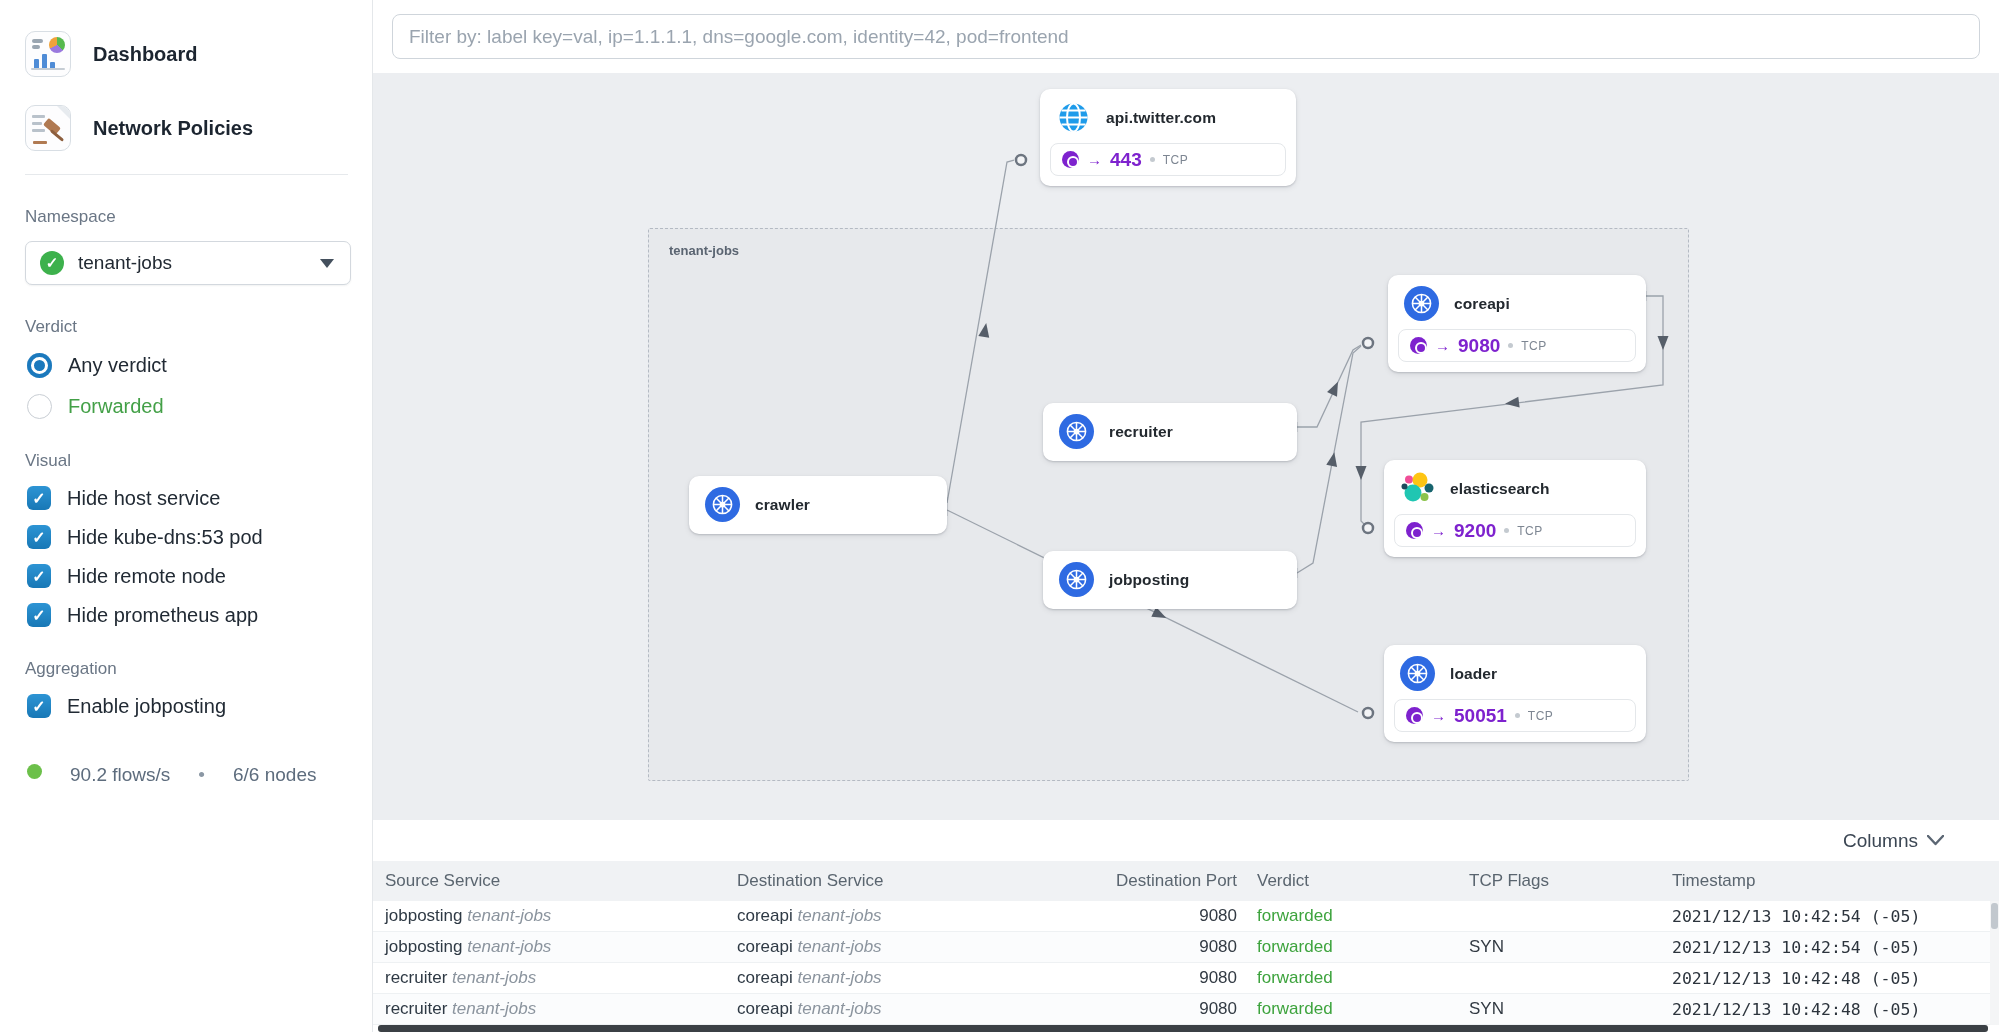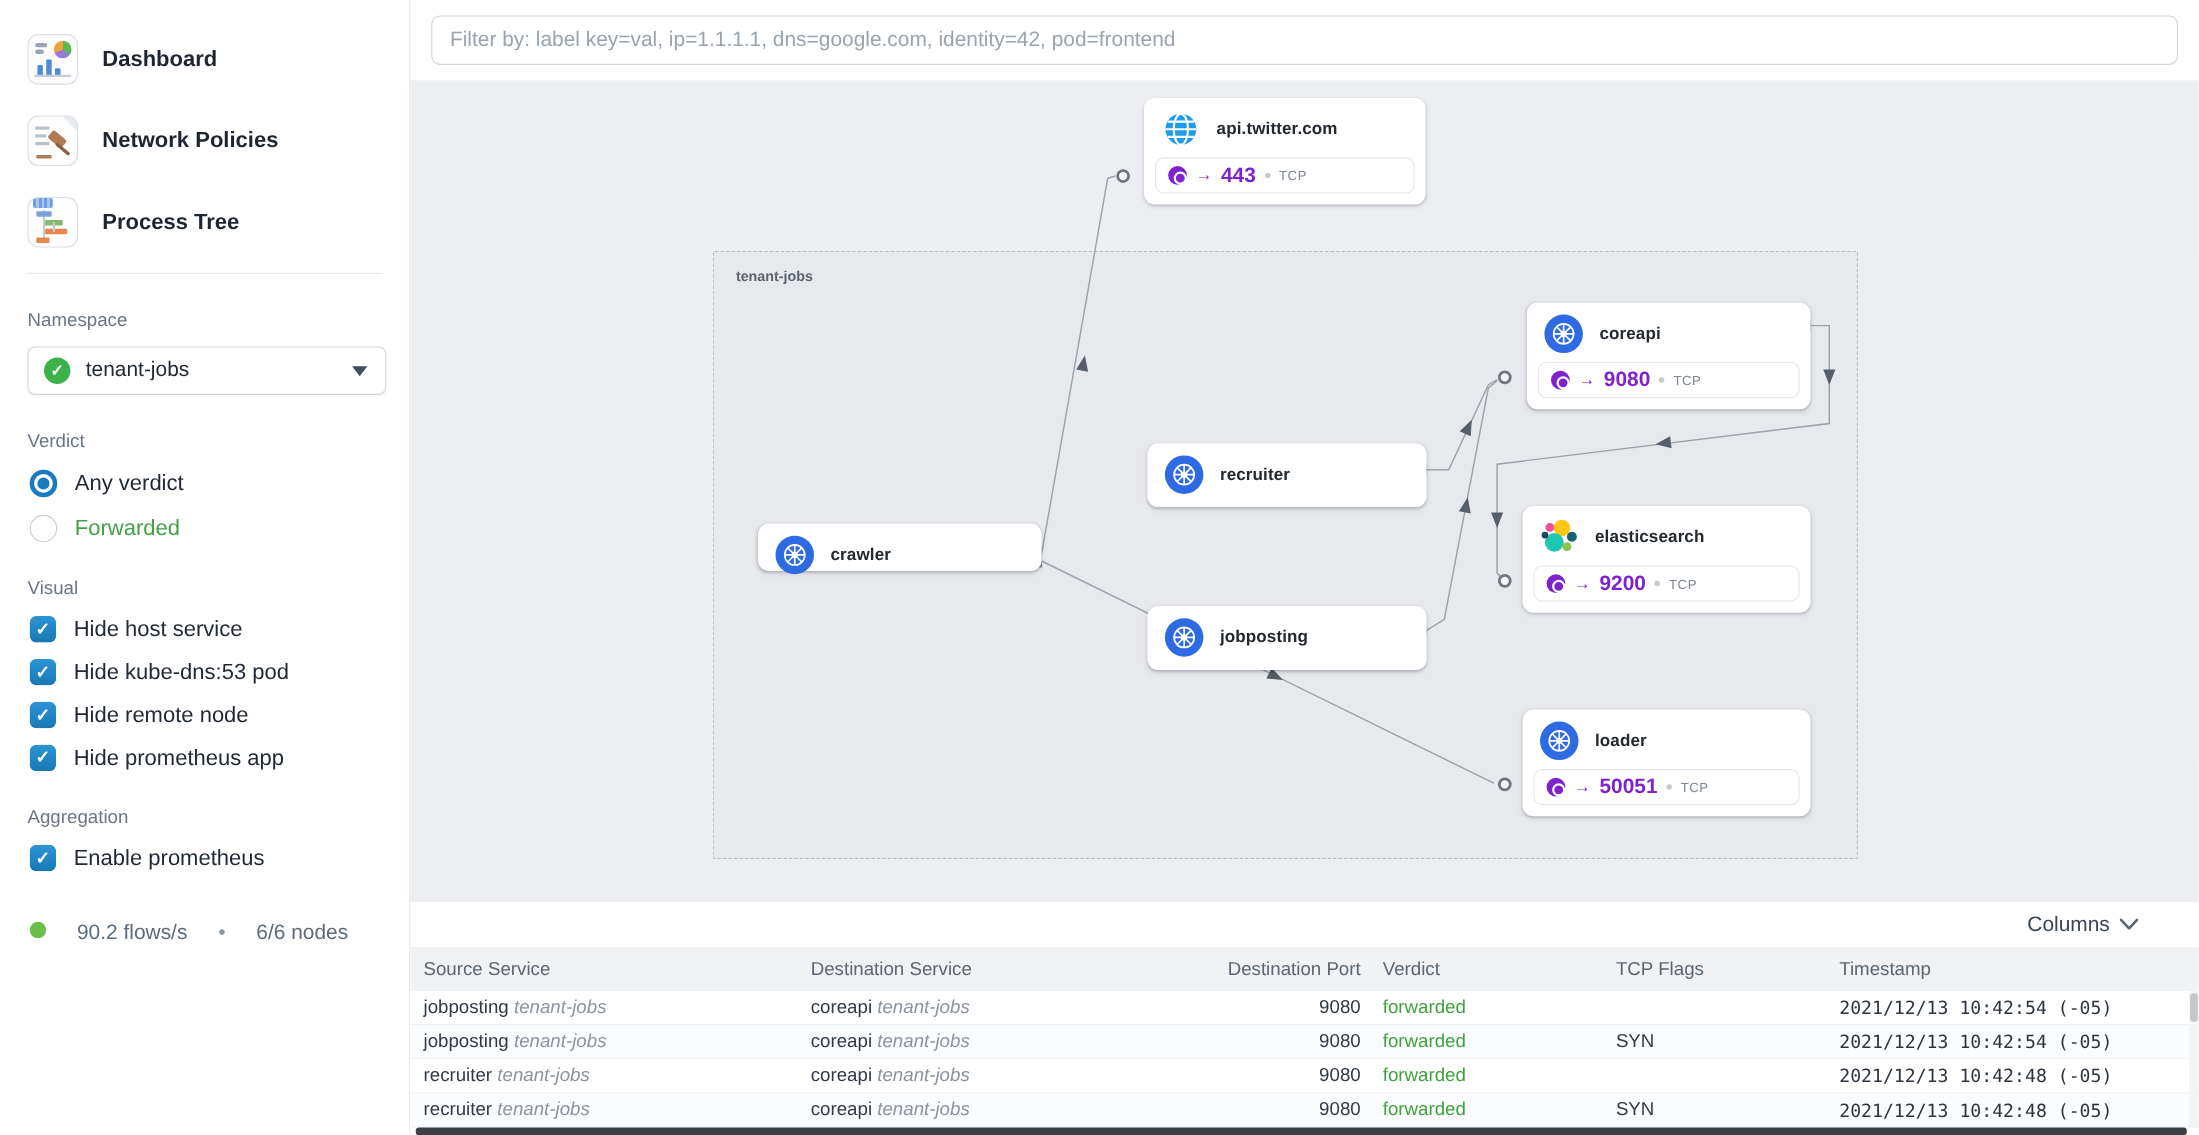--- a/index.html
+++ b/index.html
@@ -163,32 +163,20 @@
         <div class="np-line" style="top:9px;width:13px;"></div>
         <div class="np-line" style="top:16px;width:10px;"></div>
         <div class="np-line" style="top:23px;width:13px;"></div>
         <div class="gavel-head"></div>
         <div class="gavel-handle"></div>
         <div class="gavel-base"></div>
       </div>
       <div class="nav-label">Network Policies</div>
     </div>
 
-    <div class="nav-item">
-      <div class="icon-tile">
-        <div class="pt-head"></div>
-        <div class="pt-link" style="left:13px;top:11px;height:26px;"></div>
-        <div class="pt-bar" style="left:7px;top:12px;width:14px;background:#7ba3d9;"></div>
-        <div class="pt-bar" style="left:15px;top:20px;width:16px;background:#84b86d;"></div>
-        <div class="pt-bar" style="left:15px;top:28px;width:20px;background:#e8854f;"></div>
-        <div class="pt-bar" style="left:7px;top:36px;width:12px;background:#e8854f;"></div>
-        <div class="pt-link" style="left:22px;top:22px;height:9px;"></div>
-      </div>
-      <div class="nav-label">Process Tree</div>
-    </div>
 
     <div class="side-divider"></div>
 
     <div class="section-label">Namespace</div>
     <div class="ns-select">
       <div class="ns-check">✓</div>
       <div class="ns-value">tenant-jobs</div>
       <div class="ns-caret"></div>
     </div>
 
@@ -216,21 +204,21 @@
       <div class="check-label">Hide remote node</div>
     </div>
     <div class="check-row">
       <div class="checkbox">✓</div>
       <div class="check-label">Hide prometheus app</div>
     </div>
 
     <div class="section-label">Aggregation</div>
     <div class="check-row">
       <div class="checkbox">✓</div>
-      <div class="check-label">Enable prometheus</div>
+      <div class="check-label">Enable jobposting</div>
     </div>
 
     <div class="status-row">
       <div class="status-dot"></div>
       <div class="status-text">90.2 flows/s</div>
       <div class="status-sep">•</div>
       <div class="status-text">6/6 nodes</div>
     </div>
   </div>
 
@@ -337,21 +325,21 @@
                 <line x1="5.3" y1="5.3" x2="18.7" y2="18.7"></line>
                   <line x1="18.7" y1="5.3" x2="5.3" y2="18.7"></line>
               </g>
                 <circle cx="12" cy="12" r="3" fill="#fff"></circle>
             </svg>
           </div>
           <div class="node-title">recruiter</div>
         </div>
       </div>
 
-      <div class="node slim" style="left:316px;top:403px;width:258px;height:43px;">
+      <div class="node slim" style="left:316px;top:403px;width:258px;height:58px;">
         <div class="node-head">
           <div class="node-icon k8s">
             <svg width="23" height="23" viewBox="0 0 24 24">
               <g stroke="#fff" stroke-width="1.6" fill="none">
                 <circle cx="12" cy="12" r="9.5"></circle>
                 <line x1="12" y1="2.5" x2="12" y2="21.5"></line>
                   <line x1="2.5" y1="12" x2="21.5" y2="12"></line>
                 <line x1="5.3" y1="5.3" x2="18.7" y2="18.7"></line>
                   <line x1="18.7" y1="5.3" x2="5.3" y2="18.7"></line>
               </g>

